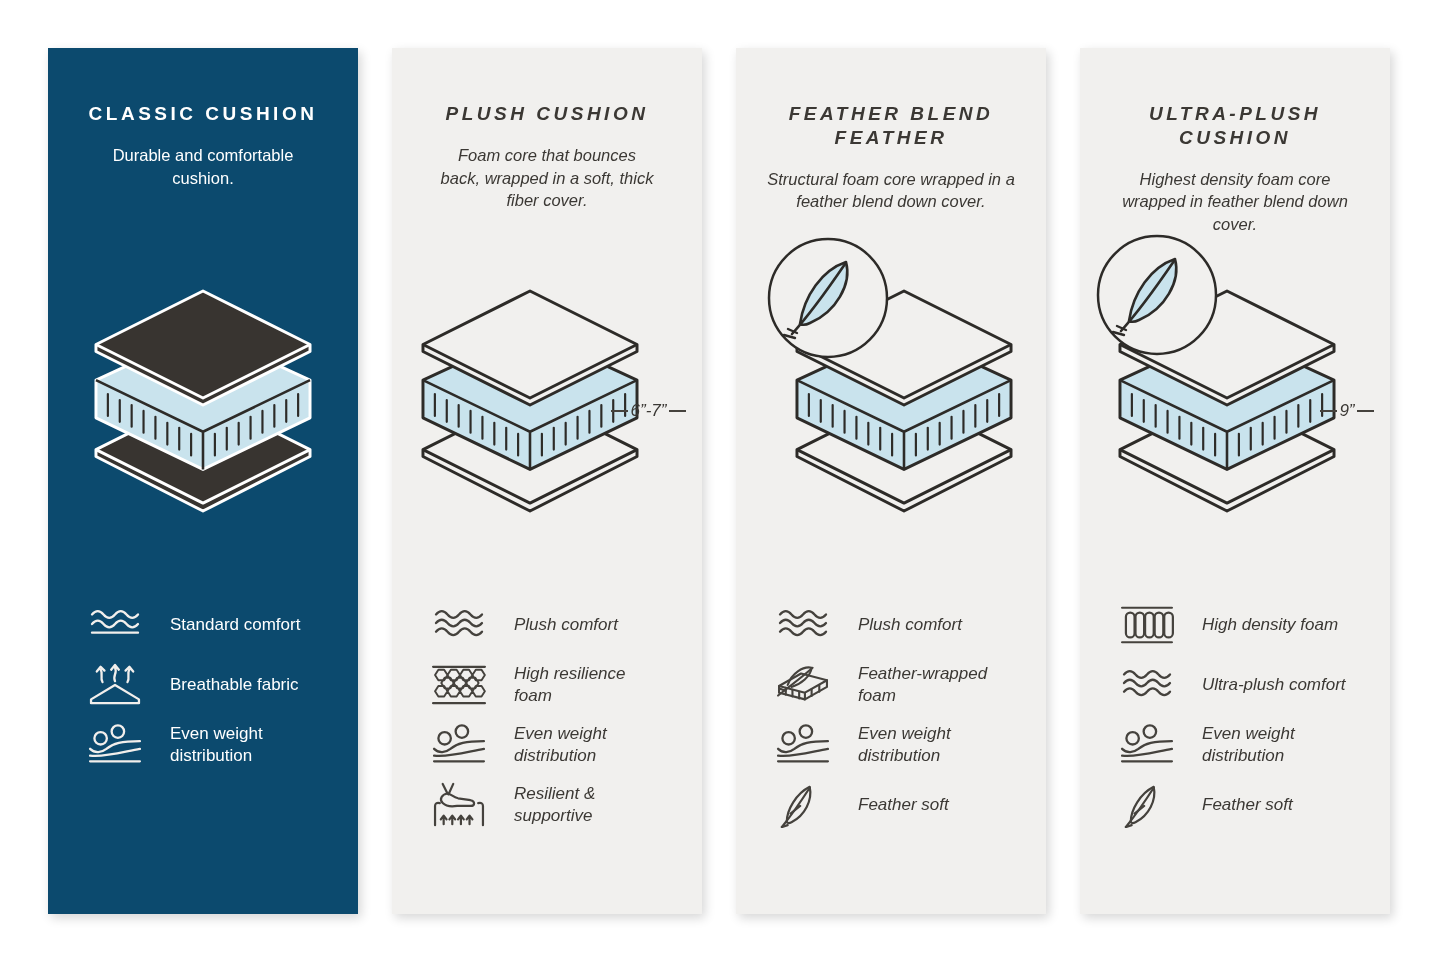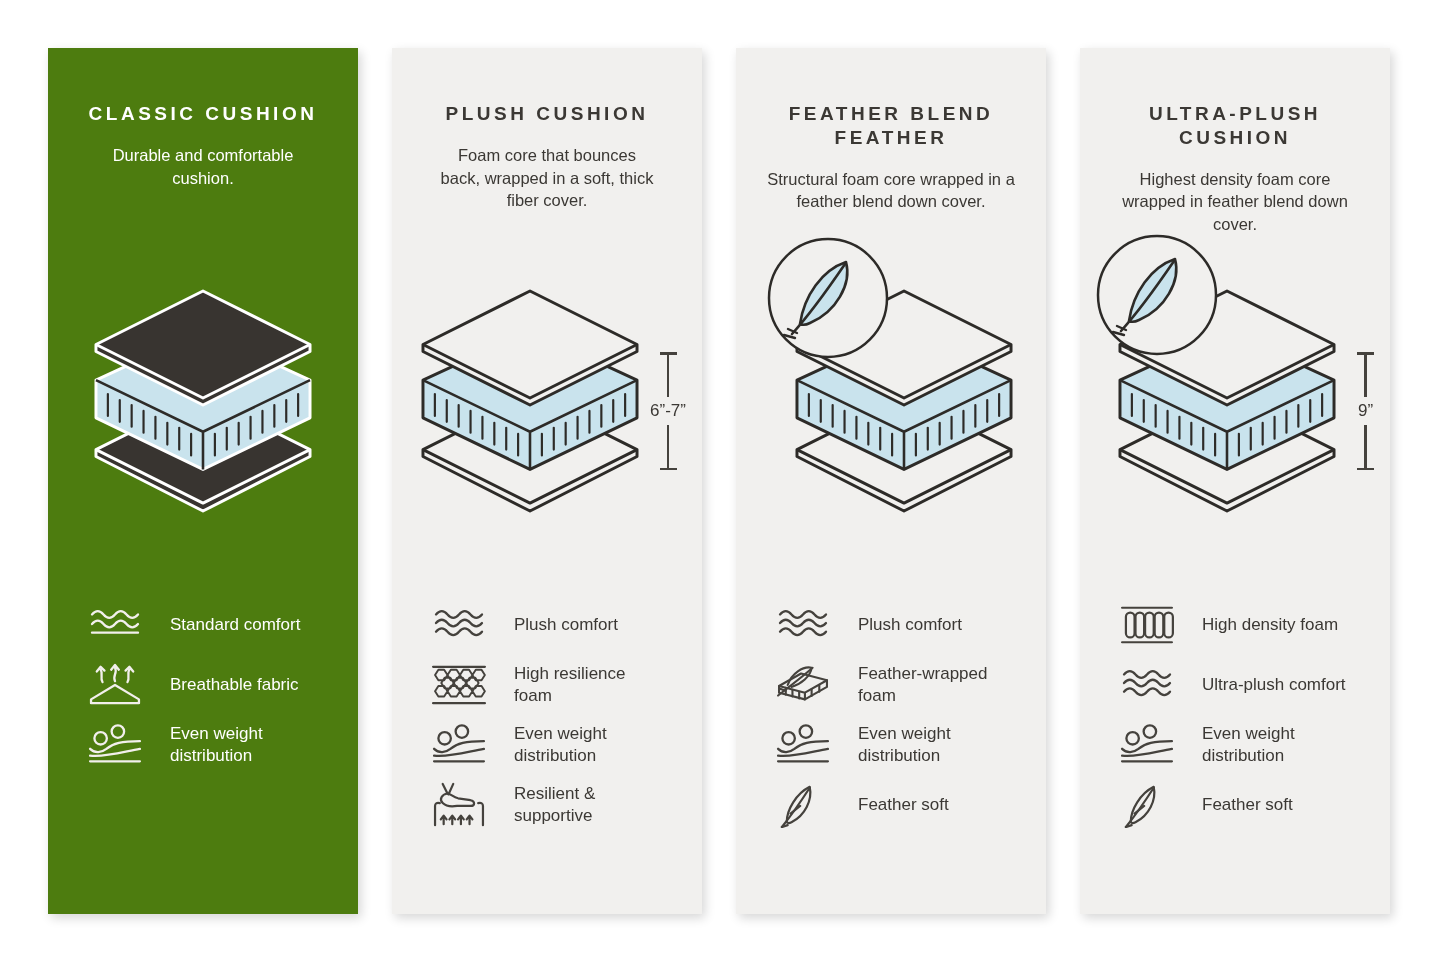--- a/index.html
+++ b/index.html
@@ -8,22 +8,22 @@
     font-family:"Liberation Sans","DejaVu Sans",sans-serif;
     overflow:hidden;
   }
   .board{display:flex;gap:34px;padding:48px 0 0 48px;}
   .panel{
     width:310px;height:866px;box-sizing:border-box;flex:0 0 auto;
     box-shadow:3px 4px 10px rgba(0,0,0,.16);
     --foam:#c9e3ed;
     position:relative;
   }
-  .panel--dark{--sil:#ffffff;--plate:#383430;--line:#ffffff;background:#4d7c0f;color:#ffffff;}
-  .panel--light{--sil:#2d2b28;--plate:#f1f0ee;--line:#2d2b28;background:#f1f0ee;color:#3b3834;}
+  .panel--dark{--sil:#ffffff;--plate:#383430;--line:#ffffff;background:#0c4a6e;color:#ffffff;}
+  .panel--light{--sil:#2d2b28;--plate:#f1f0ee;--line:#2d2b28;background:#f1f0ee;color:#3b3834;font-style:italic;}
 
   .panel-header{height:200px;box-sizing:border-box;padding-top:54px;text-align:center;}
   .panel-title{
     margin:0;padding:0 22px;font-size:19px;font-weight:bold;
     letter-spacing:3.5px;line-height:1.25;
   }
   .panel-desc{
     margin:18px auto 0;font-size:16.5px;line-height:1.38;
   }
   .panel:nth-child(1) .panel-desc{max-width:190px;}
@@ -40,21 +40,21 @@
   .panel:nth-child(2) .cushion-svg{margin-right:34px;}
   .panel:nth-child(3) .cushion-svg{margin-left:26px;}
   .panel:nth-child(4) .cushion-svg{margin-right:16px;}
 
   .badge{position:absolute;width:124px;height:124px;}
   .panel:nth-child(3) .badge{left:30px;top:-12px;}
   .panel:nth-child(4) .badge{left:15px;top:-15px;}
 
   .dim{
     position:absolute;right:16px;top:104px;height:118px;
-    display:flex;flex-direction:column;align-items:center;
+    display:flex;flex-direction:row;align-items:center;
   }
   .dim .cap{width:17px;height:2.5px;background:#45423d;flex:0 0 auto;}
   .dim .bar{width:2.5px;flex:1;background:#45423d;}
   .dim-label{font-size:17px;color:#3b3834;padding:4px 0;white-space:nowrap;}
   .panel--light .dim-label{color:#3b3834;}
 
   .features{padding:24px 14px 0 38px;}
   .feature{display:flex;align-items:center;min-height:46px;margin-bottom:14px;}
   .f-icon{width:58px;height:46px;flex:0 0 auto;margin-right:26px;}
   .panel--dark .f-icon{color:#f2efec;}

